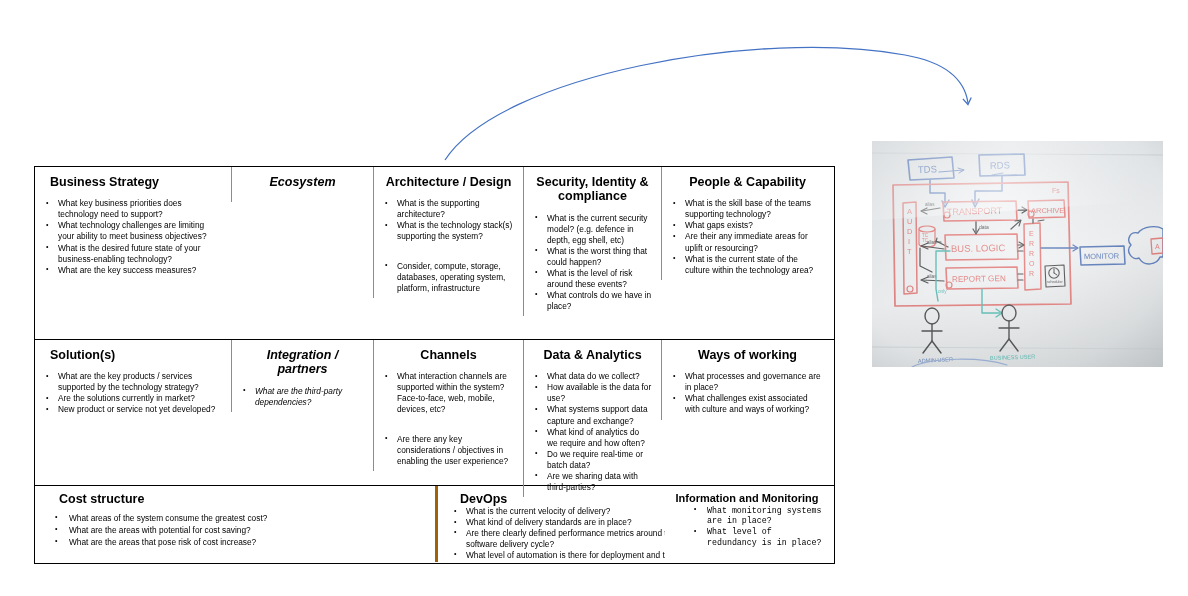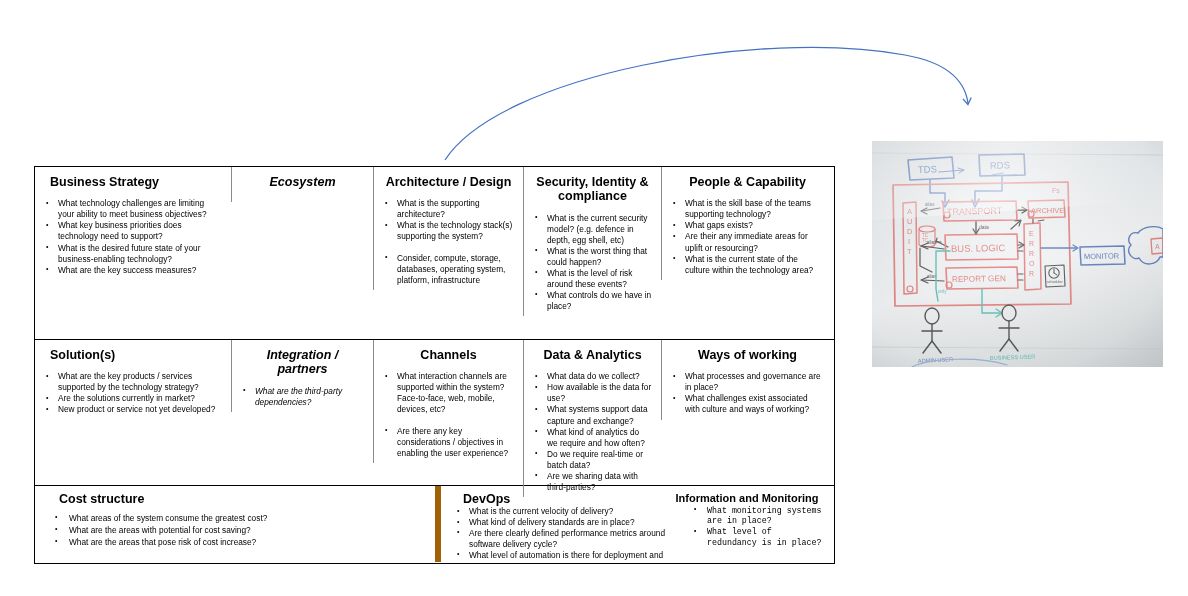--- a/index.html
+++ b/index.html
@@ -86,32 +86,32 @@
     color: #000;
   }
   ul.qs li::before {
     content: "\2022";
     position: absolute;
     left: 2px;
     top: -0.5px;
     font-size: 7px;
     color: #000;
   }
-  ul.qs li.gap { margin-top: 10px; }
+  ul.qs li.gap { margin-top: 18px; }
 
   
   .row-bottom { display: flex; }
   .bcell {
     box-sizing: border-box;
     position: relative;
     padding: 6px 8px 2px 8px;
     overflow: hidden;
   }
   .b1 { width: 400px; padding-left: 18px; }
-  .b2 { width: 230px; border-left: 6px solid #a16207; padding-left: 14px; }
+  .b2 { width: 230px; border-left: 3px solid #a16207; padding-left: 14px; }
   .b3 { width: 168px; padding-left: 4px; }
 
   .b1 .title { margin-bottom: 6px; font-size: 12.5px; }
   .b2 .title { margin-bottom: 0px; font-size: 12.5px; padding-left: 8px;}
   .b3 .title { margin-bottom: 1px; font-size: 11px; }
 
   .b1 ul.qs li { font-size: 8.3px; padding-left: 16px; line-height: 1.45; }
   .b2 ul.qs li { font-size: 8.3px; padding-left: 14px; line-height: 1.3; }
   .b3 ul.qs li { font-size: 8.3px; padding-left: 16px; line-height: 1.3; font-family: Liberation Mono, monospace; }
 
@@ -154,22 +154,22 @@
   <path d="M445,160 C500,75 760,28 905,55 C 950,63 965,82 968,103" fill="none" stroke="#4472c4" stroke-width="1.25" marker-end="url(#arrowhead)"></path>
 </svg>
 
 <div class="canvas-table">
 
   <div class="row row-top">
 
     <div class="cell c1">
       <div class="title title-left">Business Strategy</div>
       <ul class="qs">
+        <li>What key business priorities does technology need to support?</li>
         <li>What technology challenges are limiting your ability to meet business objectives?</li>
-        <li>What key business priorities does technology need to support?</li>
         <li>What is the desired future state of your business-enabling technology?</li>
         <li>What are the key success measures?</li>
       </ul>
     </div>
 
     <div class="cell c2">
       <div class="title title-center">Ecosystem</div>
     </div>
 
     <div class="cell c3">

